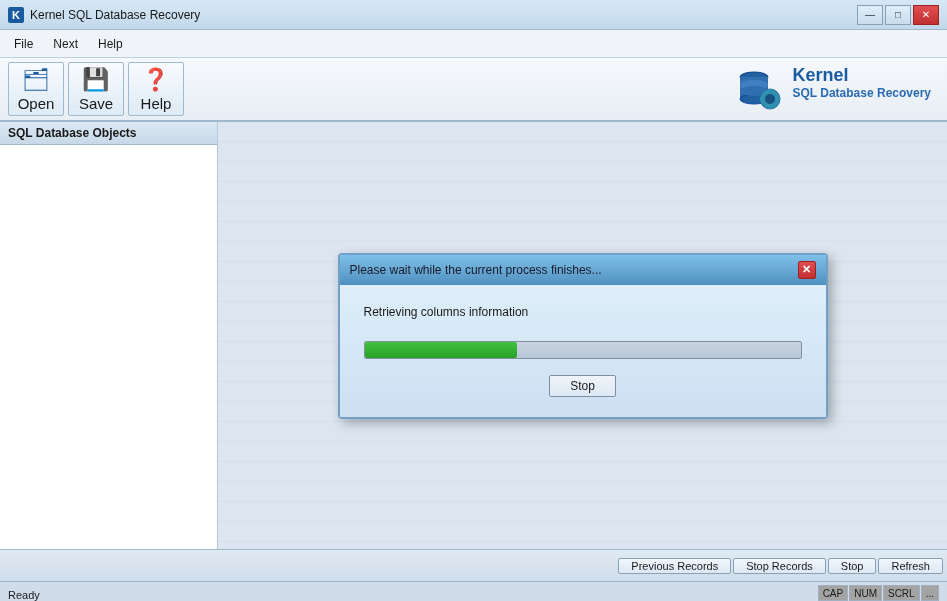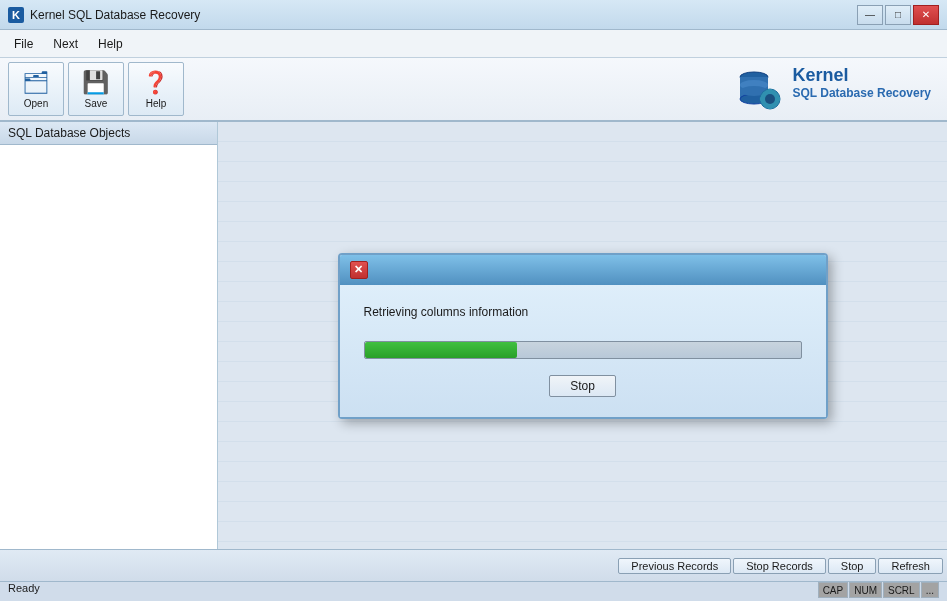--- a/index.html
+++ b/index.html
@@ -96,21 +96,21 @@
       justify-content: center;
       width: 56px;
       height: 54px;
       border: 1px solid #a0b8cc;
       background: linear-gradient(to bottom, #f8fbfe, #ddeaf5);
       cursor: pointer;
       border-radius: 2px;
       gap: 2px;
     }
     .toolbar-btn-label {
-      font-size: 10px;
+      font-size: 15px;
       color: #1a1a1a;
     }
     .toolbar-icon {
       font-size: 22px;
     }
 
     
     #brand {
       position: absolute;
       right: 16px;
@@ -151,21 +151,21 @@
       background: white;
       border-right: 1px solid #b0c8d8;
       flex-shrink: 0;
       display: flex;
       flex-direction: column;
     }
     #left-panel-header {
       background: linear-gradient(to bottom, #dce8f4, #c8d8e8);
       padding: 4px 8px;
       font-size: 12px;
-      font-weight: normal;
+      font-weight: bold;
       color: #1a1a1a;
       border-bottom: 1px solid #a0b8cc;
     }
     #left-panel-content {
       flex: 1;
       background: white;
     }
 
     
     #right-panel {
@@ -206,21 +206,21 @@
       font-size: 11px;
       color: #1a1a1a;
       border-radius: 2px;
     }
 
     
     #status-bar {
       background: #d0dcea;
       height: 20px;
       display: flex;
-      align-items: flex-start;
+      align-items: flex-end;
       padding: 0 8px;
       border-top: 1px solid #a0b8cc;
       flex-shrink: 0;
       justify-content: space-between;
     }
     #status-text {
       font-size: 11px;
       color: #1a1a1a;
     }
     #status-indicators {
@@ -396,20 +396,21 @@
     <div id="left-panel-content"></div>
   </div>
 
   <div id="right-panel">
     <div id="right-panel-bg"></div>
 
     <div id="modal-overlay">
       <div id="modal-dialog">
 
         <div id="modal-title-bar">
+          <span id="modal-title-text">Please wait while the current process finishes...</span>
           <div id="modal-close-btn">✕</div>
         </div>
 
         <div id="modal-body">
           <div id="modal-status-text">Retrieving columns information</div>
           <div id="progress-bar-container">
             <div id="progress-bar-fill" style="width: 35%;"></div>
           </div>
           <button id="modal-stop-btn">Stop</button>
         </div>

